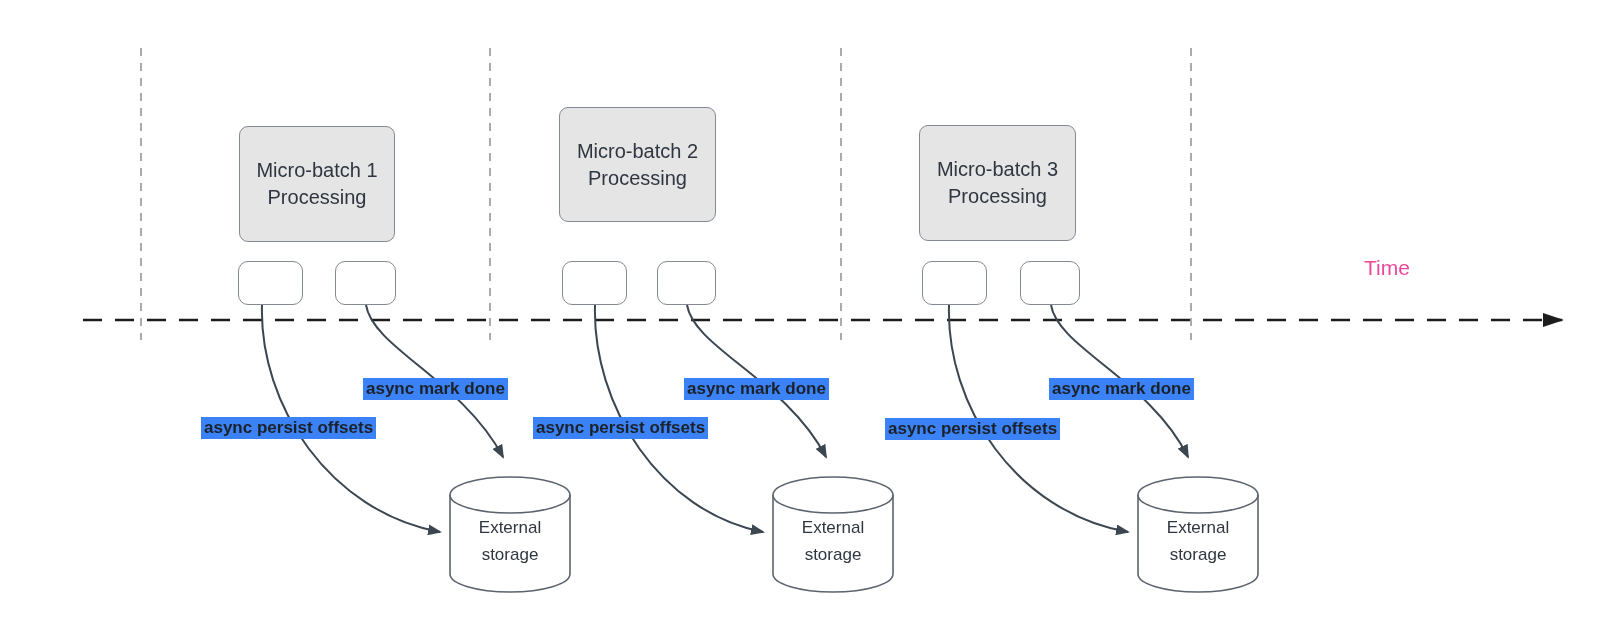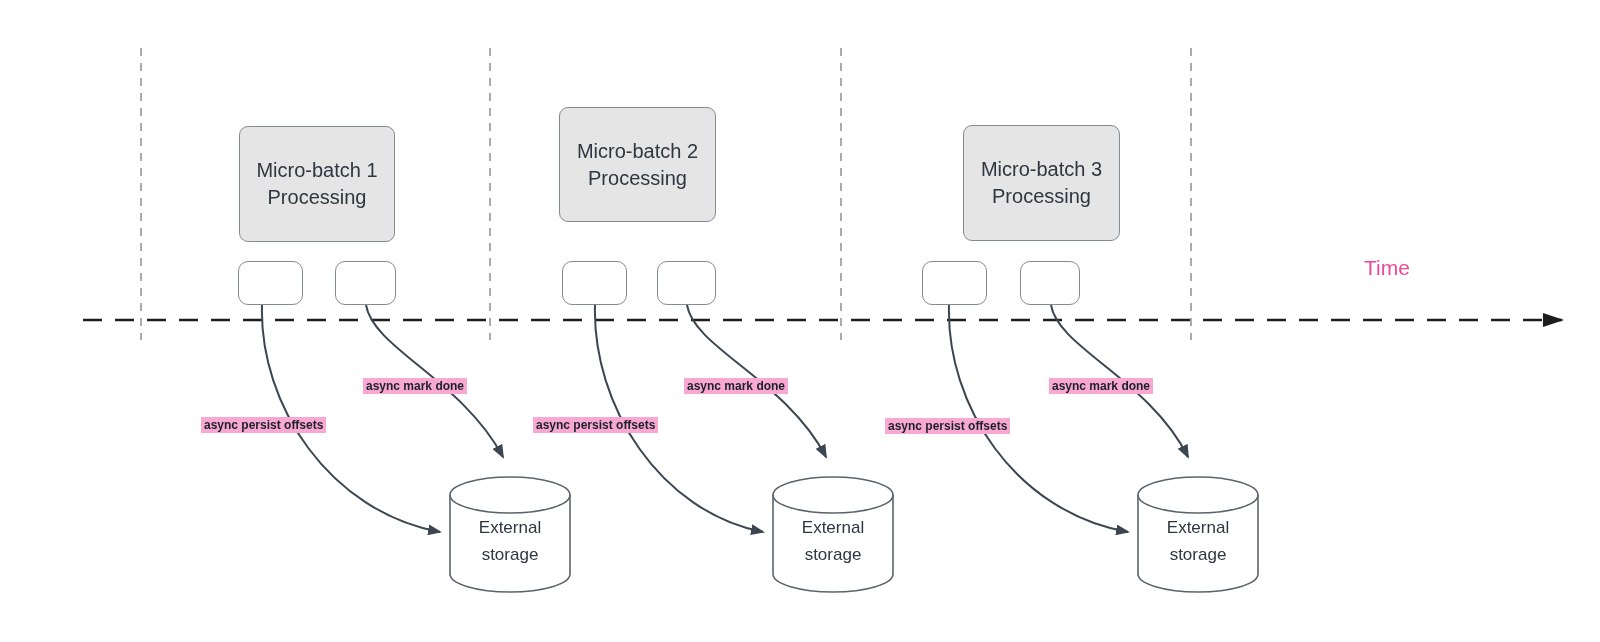--- a/index.html
+++ b/index.html
@@ -36,23 +36,23 @@
     width:120px;height:110px;
     display:flex;align-items:center;justify-content:center;
     text-align:center;
     padding-top:12px;box-sizing:border-box;
     color:#2f3640;
     font-size:17px;line-height:27px;
     white-space:pre-line;
   }
   .async-label{
     position:absolute;
-    font-size:12px;font-weight:bold;
+    font-size:17px;font-weight:bold;
     color:#1b2129;
-    background:#f9a8d4;
+    background:#3b82f6;
     padding:1px 3px;
     white-space:nowrap;
   }
   .time-label{
     position:absolute;
     left:1352px;top:256px;
     width:70px;text-align:center;
     font-size:21px;color:#ec4899;
   }
 </style>
@@ -116,21 +116,21 @@
     <span>Micro-batch 2
 Processing</span>
   </div>
   <div class="mini-rect" style="left:562px;top:261px;"></div>
   <div class="mini-rect" style="left:657px;top:261px;width:59px;"></div>
   <div class="async-label" style="left:533px;top:417px;">async persist offsets</div>
   <div class="async-label" style="left:684px;top:378px;">async mark done</div>
   <div class="storage-label" style="left:773px;top:480px;">External
 storage</div>
 
-  <div class="proc-box" style="left:919px;top:125px;width:157px;height:116px;margin-left:44px;">
+  <div class="proc-box" style="left:919px;top:125px;width:157px;height:116px;">
     <span>Micro-batch 3
 Processing</span>
   </div>
   <div class="mini-rect" style="left:922px;top:261px;"></div>
   <div class="mini-rect" style="left:1020px;top:261px;width:60px;"></div>
   <div class="async-label" style="left:885px;top:418px;">async persist offsets</div>
   <div class="async-label" style="left:1049px;top:378px;">async mark done</div>
   <div class="storage-label" style="left:1138px;top:480px;">External
 storage</div>
 

